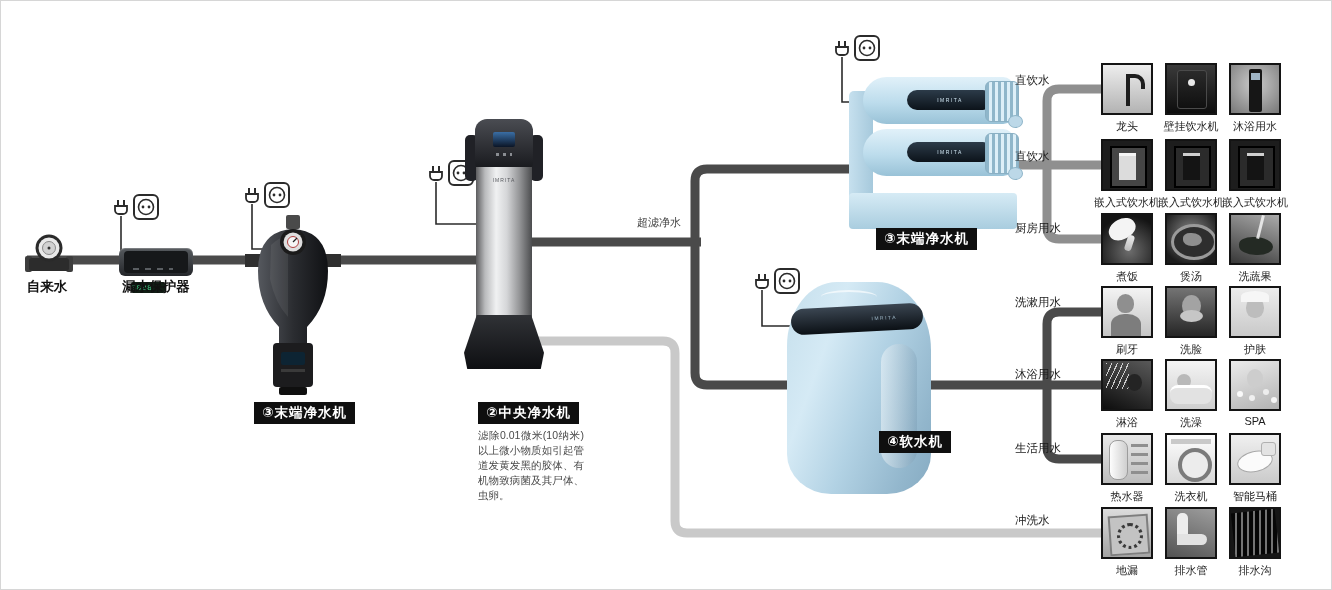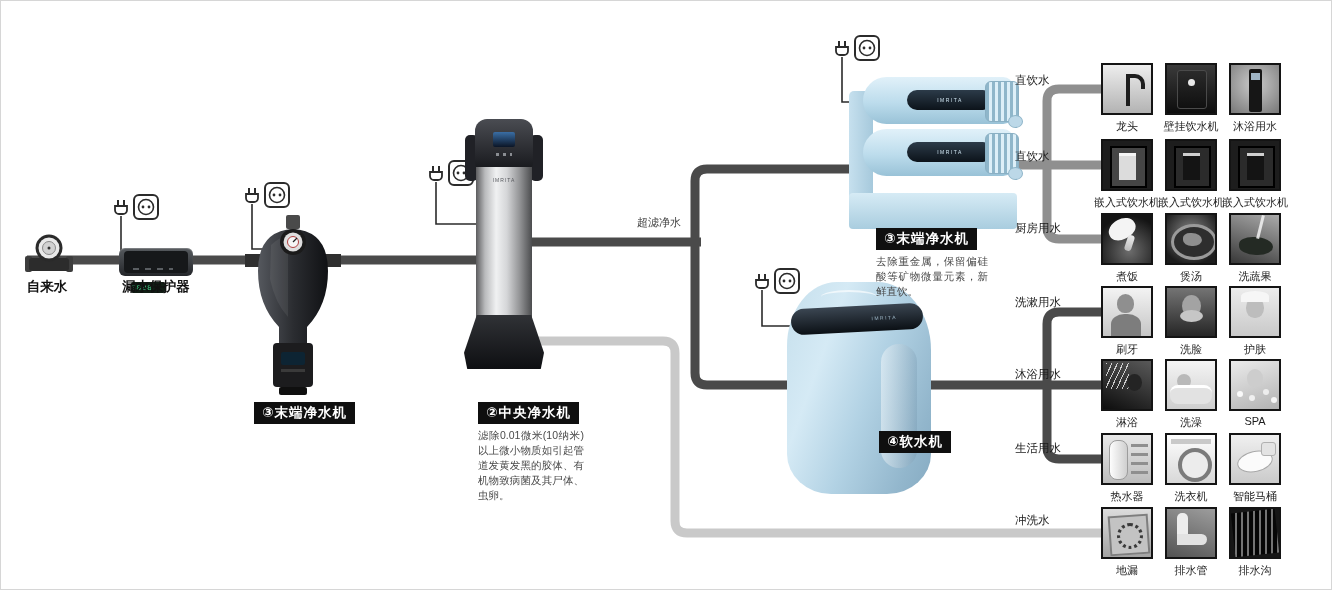--- a/index.html
+++ b/index.html
@@ -309,21 +309,20 @@
   </div>
 
   <div class="src-label" style="left:16px;top:277px;width:60px">自来水</div>
   <div class="src-label" style="left:107px;top:277px;width:96px">漏水保护器</div>
   <div class="pipe-label" style="left:620px;top:214px">超滤净水</div>
 
   <div class="stage-box" style="left:253px;top:401px">③末端净水机</div>
   <div class="stage-box" style="left:477px;top:401px">②中央净水机</div>
   <div class="stage-desc" style="left:477px;top:427px;width:106px">滤除0.01微米(10纳米)以上微小物质如引起管道发黄发黑的胶体、有机物致病菌及其尸体、虫卵。</div>
   <div class="stage-box" style="left:875px;top:227px">③末端净水机</div>
-  <div class="stage-desc" style="left:875px;top:253px;width:112px">去除重金属，保留偏硅酸等矿物微量元素，新鲜直饮。</div>
   <div class="stage-box" style="left:878px;top:430px">④软水机</div>
 
   <div class="cat" style="top:72px">直饮水</div>
   <div class="cat" style="top:148px">直饮水</div>
   <div class="cat" style="top:220px">厨房用水</div>
   <div class="cat" style="top:294px">洗漱用水</div>
   <div class="cat" style="top:366px">沐浴用水</div>
   <div class="cat" style="top:440px">生活用水</div>
   <div class="cat" style="top:512px">冲洗水</div>
 

